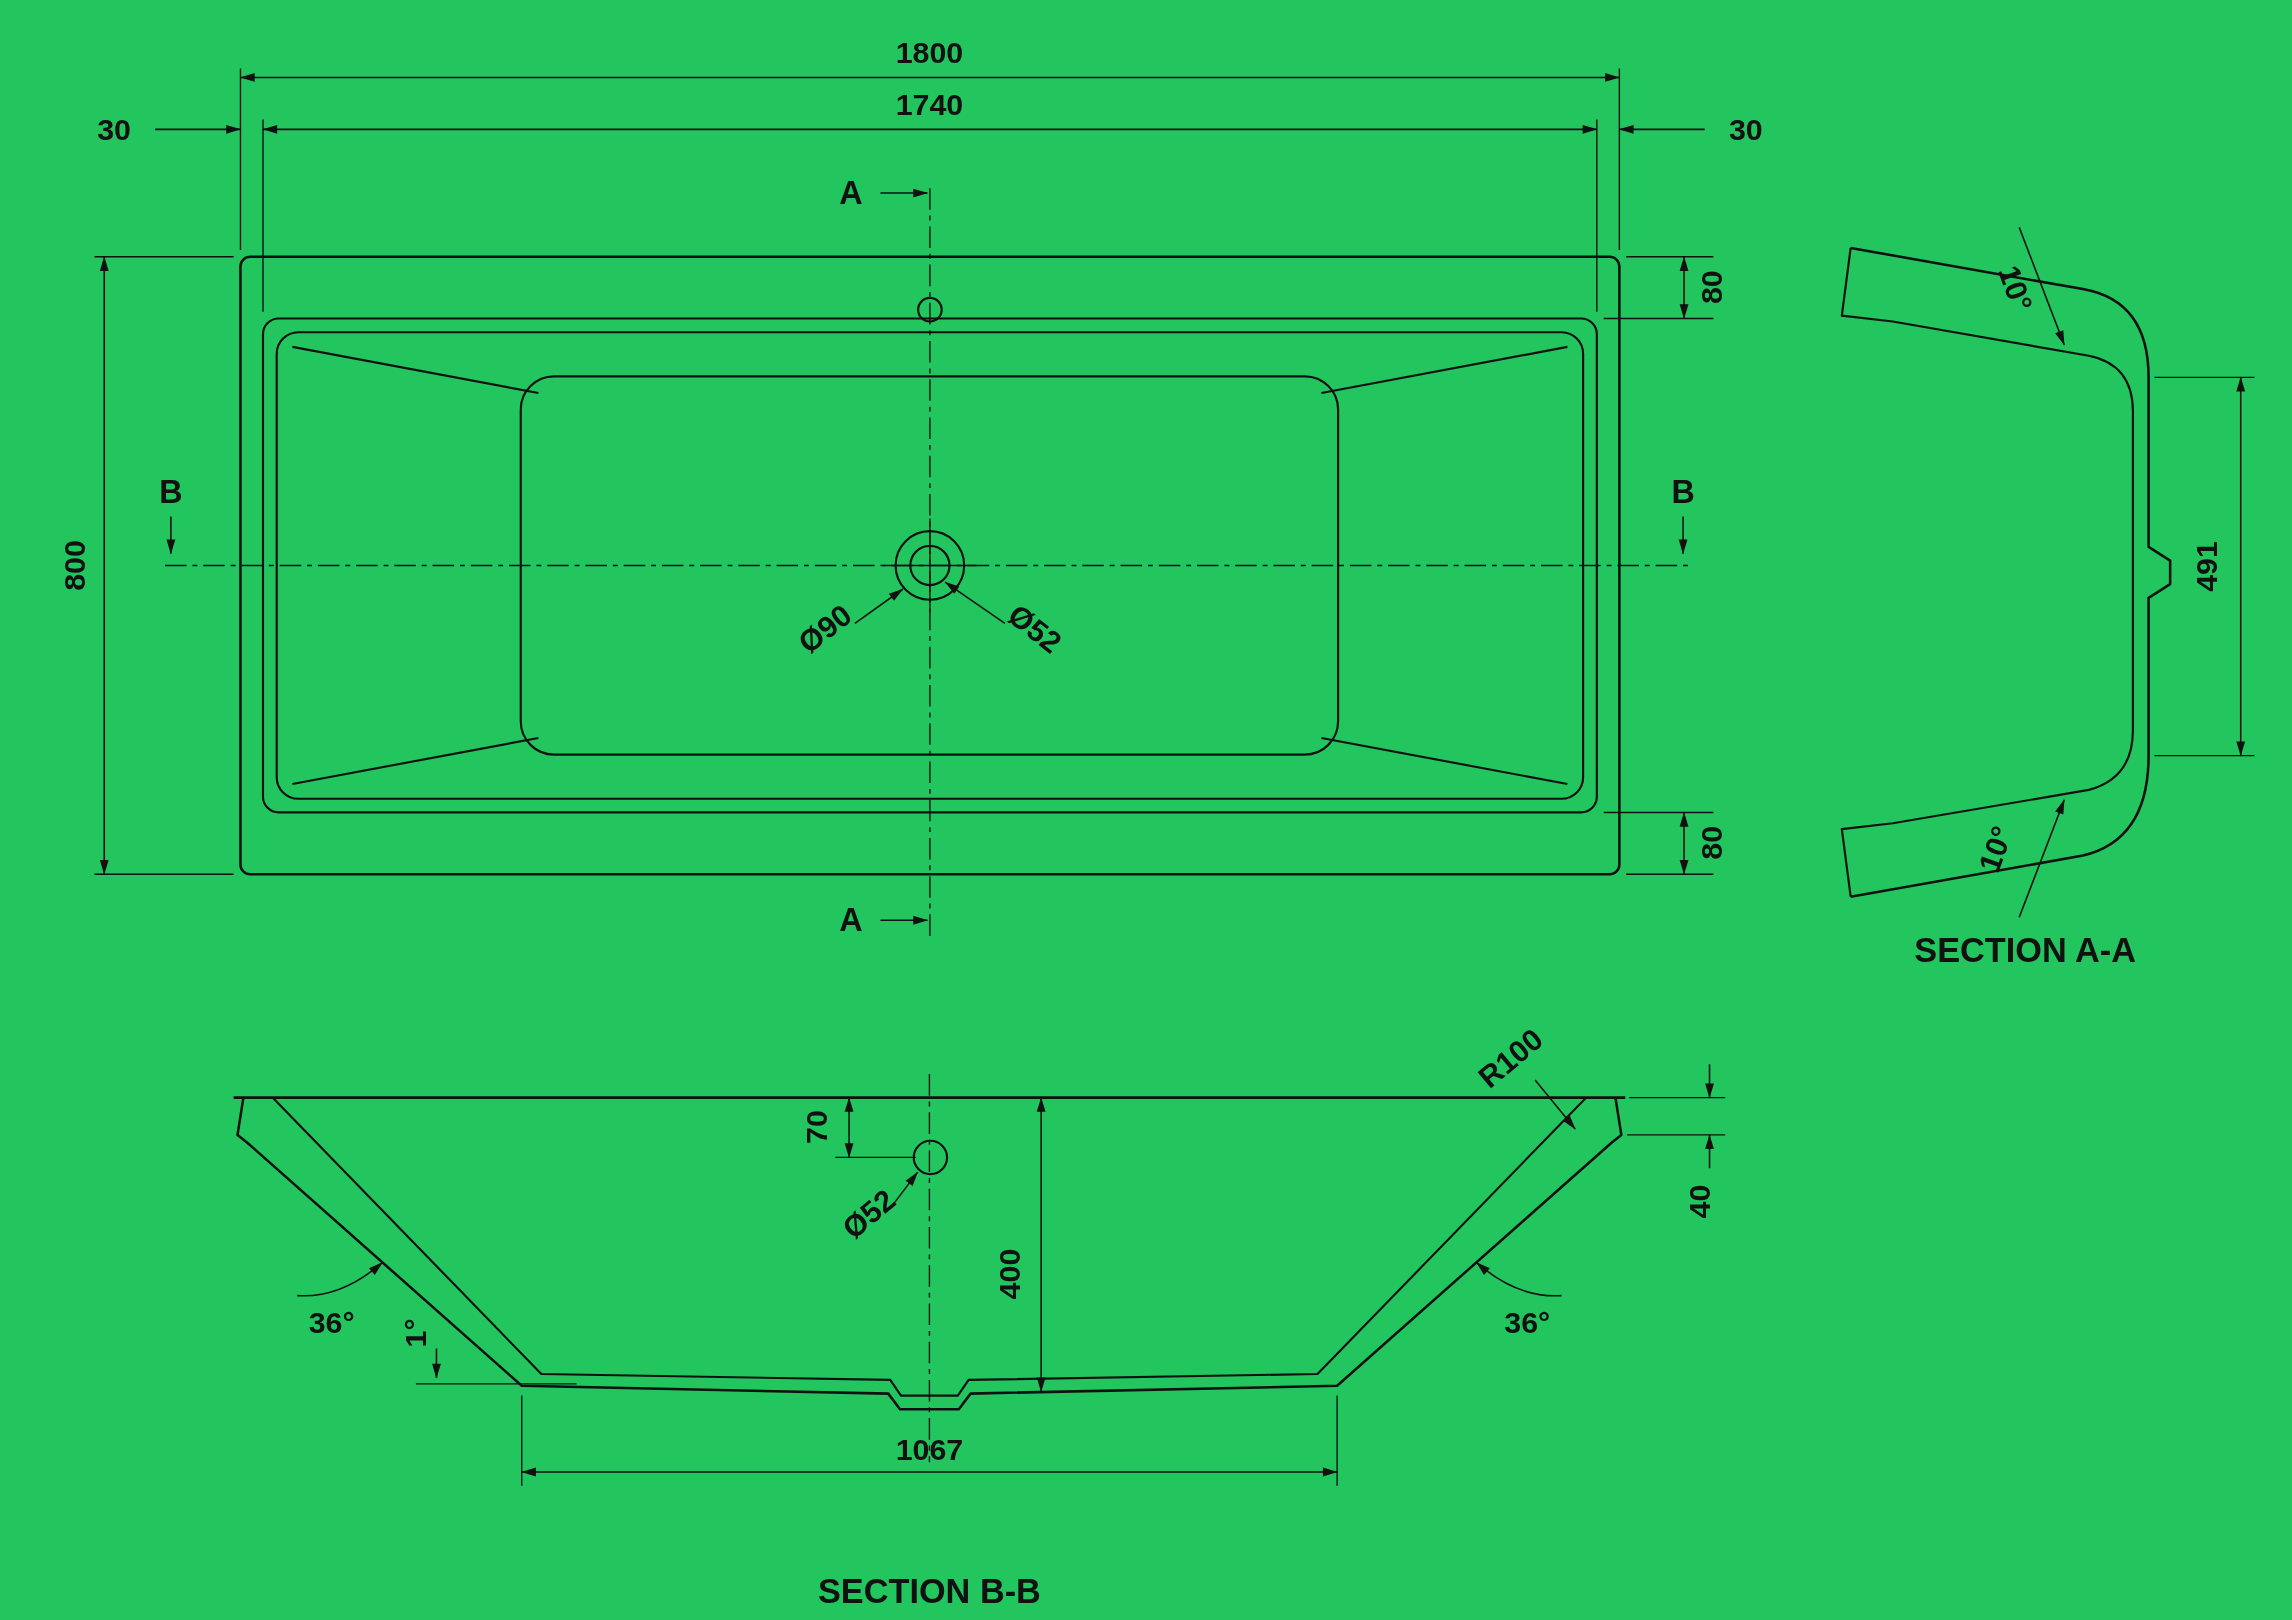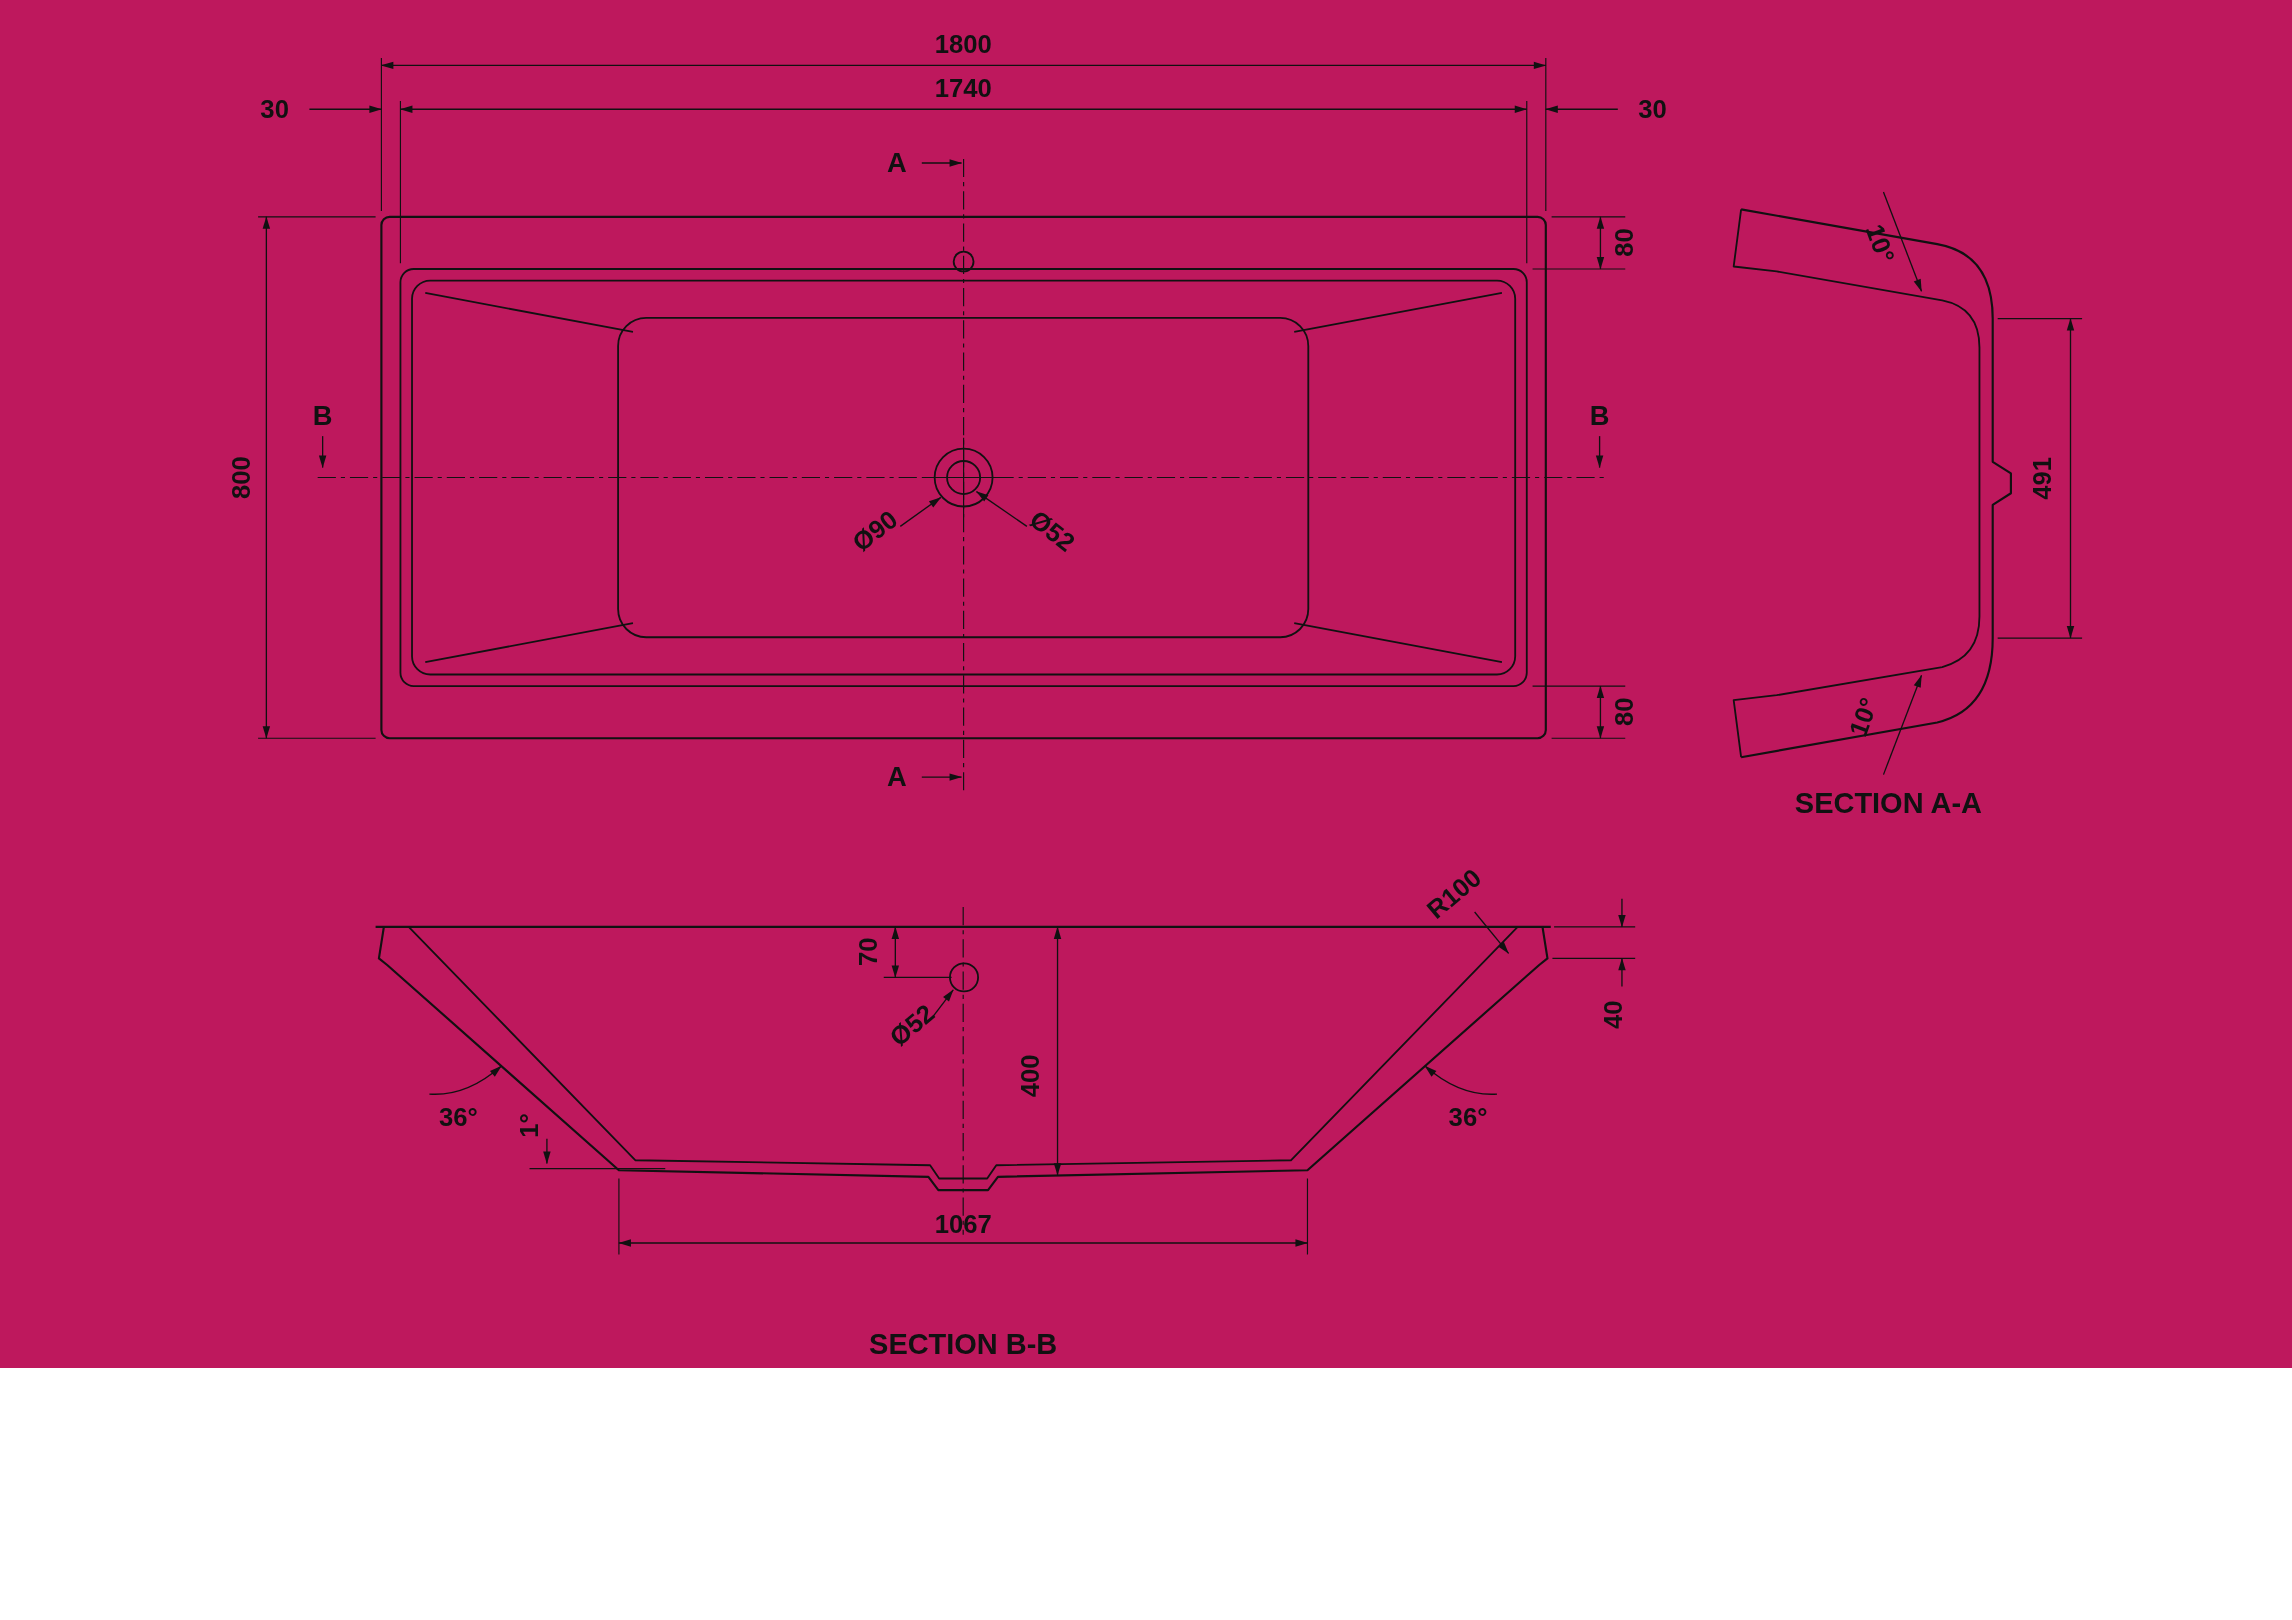--- a/index.html
+++ b/index.html
@@ -1,16 +1,16 @@
 <!DOCTYPE html>
 <html><head>
 <meta charset="utf-8">
 <style>
   html,body{margin:0;padding:0;background:#ffffff;}
-  .canvas{position:relative;width:2293px;height:1368px;background:#be185d;overflow:hidden;}
+  .canvas{position:relative;width:2293px;height:1620px;background:#22c55e;overflow:hidden;}
   svg{display:block;width:100%;height:100%;}
   .outline{fill:none;stroke:#111;stroke-width:2.6;stroke-linejoin:round;}
   .outline2{fill:none;stroke:#111;stroke-width:2.2;stroke-linejoin:round;}
   .thin{fill:none;stroke:#111;stroke-width:1.4;}
   .dimline{fill:none;stroke:#111;stroke-width:1.6;}
   .centerline{fill:none;stroke:#111;stroke-width:1.4;stroke-dasharray:22 6 5 6;}
   .dim{font-family:"Liberation Sans",sans-serif;font-weight:700;font-size:31px;fill:#111;text-anchor:middle;}
   .marker{font-family:"Liberation Sans",sans-serif;font-weight:700;font-size:33px;fill:#111;text-anchor:middle;}
   .label{font-family:"Liberation Sans",sans-serif;font-weight:700;font-size:35px;fill:#111;text-anchor:middle;}
 </style>

